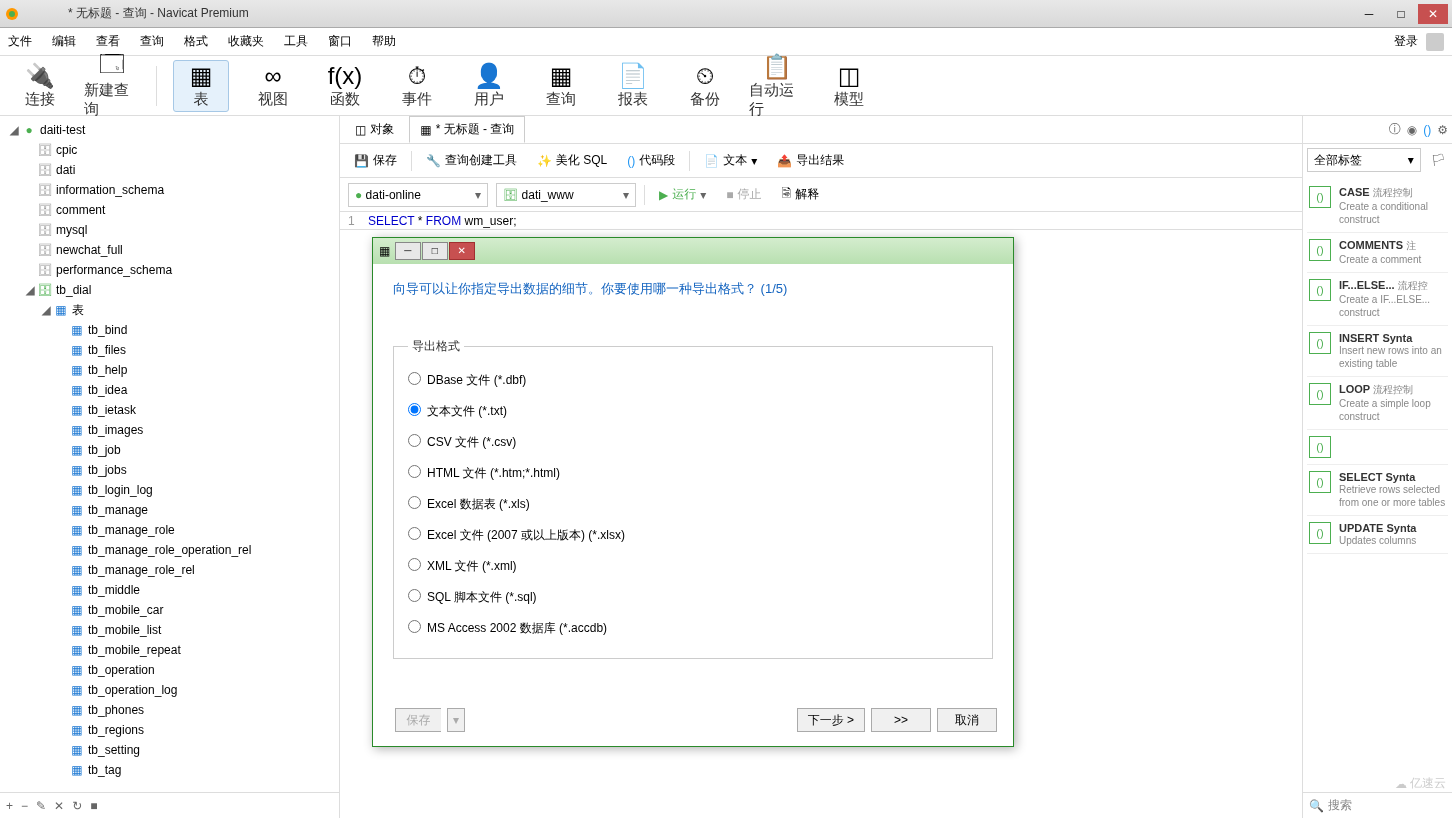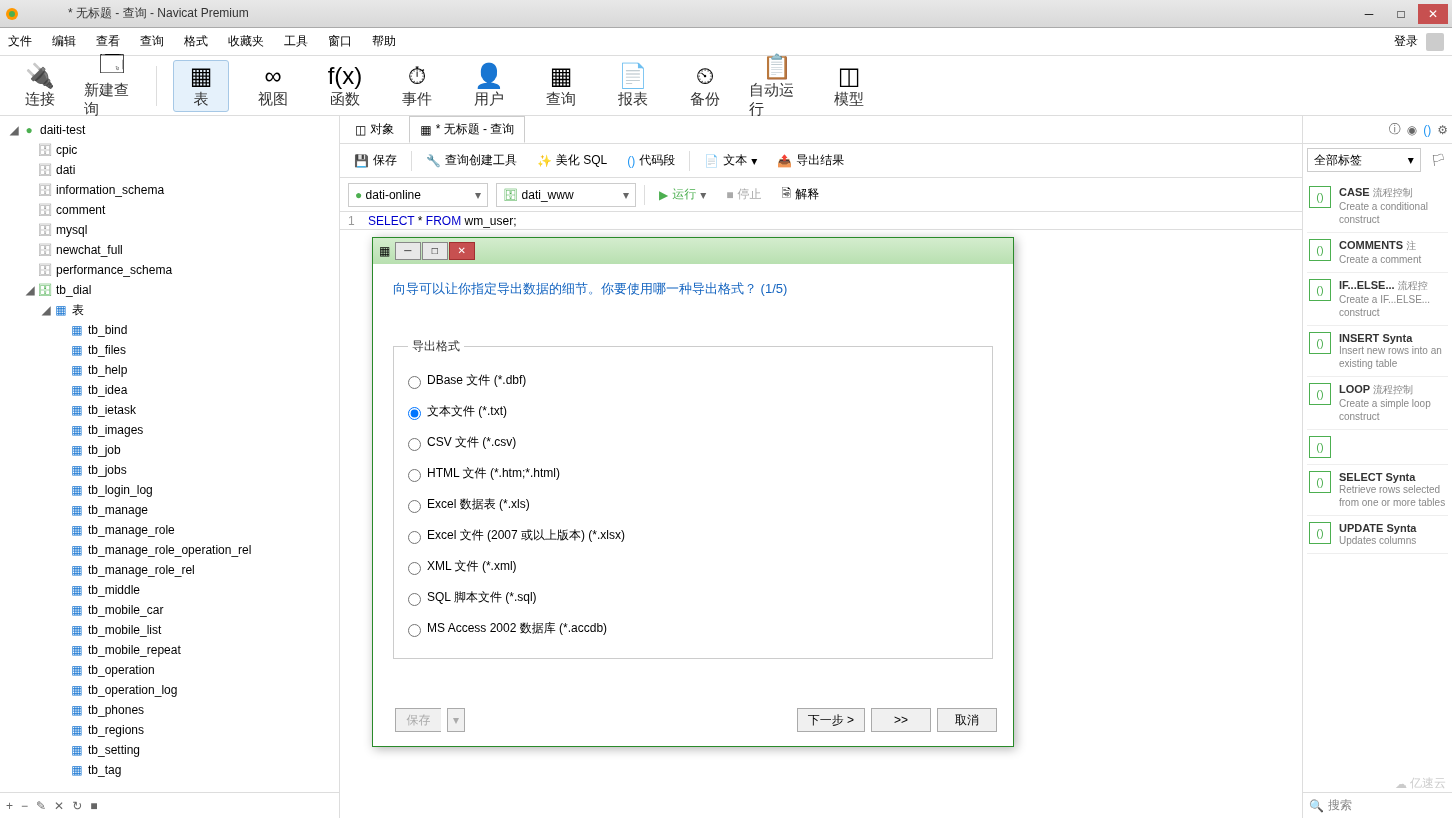--- a/index.html
+++ b/index.html
@@ -70,21 +70,21 @@
 .dialog { position: absolute; left: 372px; top: 237px; width: 642px; height: 510px; background: #fff; border: 1px solid #2a8a2a; box-shadow: 2px 2px 10px rgba(0,0,0,0.3); }
 .dlg-title { height: 26px; background: linear-gradient(#d4edce, #b8e0b0); display: flex; align-items: center; padding: 0 6px; }
 .dlg-title .title-text { flex: 1; color: #333; }
 .dlg-wbtns { display: flex; }
 .dlg-wbtn { width: 26px; height: 18px; border: 1px solid #888; margin-left: 1px; text-align: center; line-height: 16px; font-size: 10px; background: #e8e8e8; }
 .dlg-wbtn.close { background: #c75050; color: #fff; border-color: #a03030; }
 .dlg-body { padding: 16px 20px; }
 .dlg-heading { color: #1565c0; font-size: 13px; margin-bottom: 40px; }
 .fieldset { border: 1px solid #ccc; padding: 10px 14px 14px; }
 .fieldset legend { padding: 0 4px; color: #333; }
-.radio-row { display: flex; align-items: flex-end; gap: 6px; padding: 7px 0; cursor: pointer; }
+.radio-row { display: flex; align-items: flex-start; gap: 6px; padding: 7px 0; cursor: pointer; }
 .radio-row input { margin: 0; }
 .dlg-footer { position: absolute; bottom: 14px; left: 16px; right: 16px; display: flex; align-items: center; }
 .dlg-btn { min-width: 60px; height: 24px; border: 1px solid #aaa; background: #f0f0f0; margin-left: 6px; cursor: pointer; display: inline-flex; align-items: center; justify-content: center; padding: 0 10px; }
 .dlg-btn.disabled { color: #aaa; }
 .save-split { display: inline-flex; }
 .save-split .dlg-btn:first-child { border-right: none; min-width: 46px;}
 .save-split .dlg-btn.drop { min-width: 18px; padding: 0 4px; }
 
 svg.i { width: 16px; height: 16px; }
 

